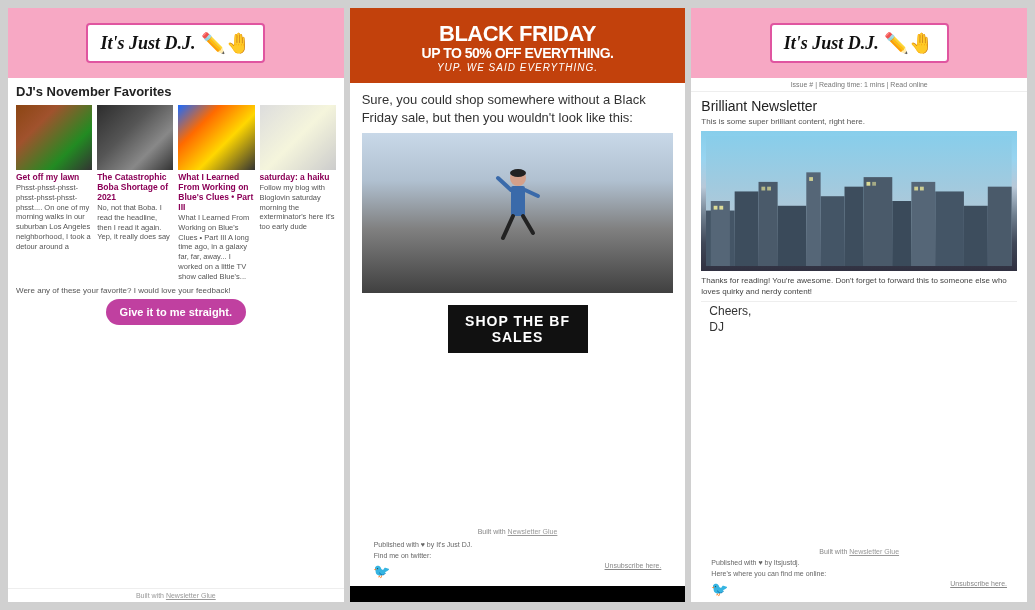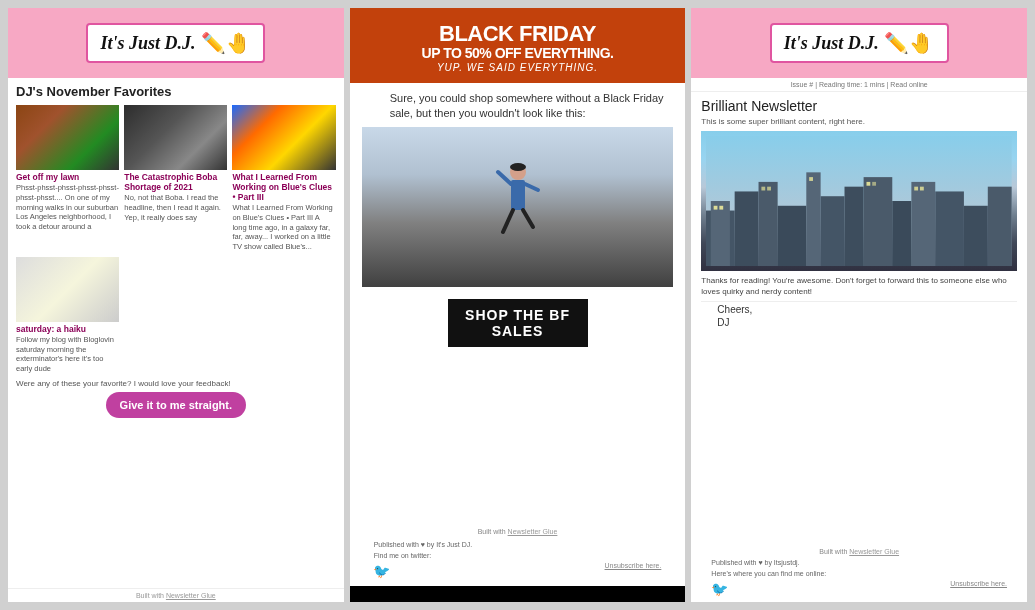--- a/index.html
+++ b/index.html
@@ -60,21 +60,21 @@
       overflow: hidden;
     }
     .p1-title {
       font-size: 13px;
       font-weight: bold;
       color: #222;
       margin-bottom: 6px;
     }
     .p1-grid {
       display: grid;
-      grid-template-columns: 1fr 1fr 1fr;
+      grid-template-columns: 1fr 1fr 1fr 1fr;
       gap: 5px;
       margin-bottom: 5px;
     }
     .p1-img-placeholder {
       width: 100%;
       height: 65px;
       object-fit: cover;
       display: block;
     }
     .img-brown {
@@ -149,25 +149,24 @@
       margin-top: 0;
       letter-spacing: 1px;
       font-style: italic;
     }
     .p2-content {
       padding: 8px 12px 4px;
       flex: 1;
       overflow: hidden;
     }
     .p2-intro {
-      font-size: 11px;
+      font-size: 13px;
       color: #333;
       margin-bottom: 6px;
       line-height: 1.4;
-      margin-left: 28px;
     }
     .p2-jump-img {
       width: 100%;
       height: 160px;
       background: linear-gradient(180deg, #c8d8e8 0%, #b0c0d0 30%, #808080 60%, #606060 80%, #404040 100%);
       display: flex;
       align-items: center;
       justify-content: center;
       position: relative;
       overflow: hidden;
@@ -268,23 +267,23 @@
       align-items: flex-end;
       padding: 5px;
     }
     .p3-body {
       font-size: 8px;
       color: #444;
       line-height: 1.4;
       margin: 4px 0;
     }
     .p3-sign {
-      font-size: 10px;
+      font-size: 12px;
       color: #333;
-      margin: 2px 16px;
+      margin: 2px 8px;
     }
     .p3-footer-text {
       text-align: center;
       font-size: 7px;
       color: #888;
       margin: 3px 0 1px;
     }
     .p3-pub-info {
       font-size: 7px;
       color: #666;

